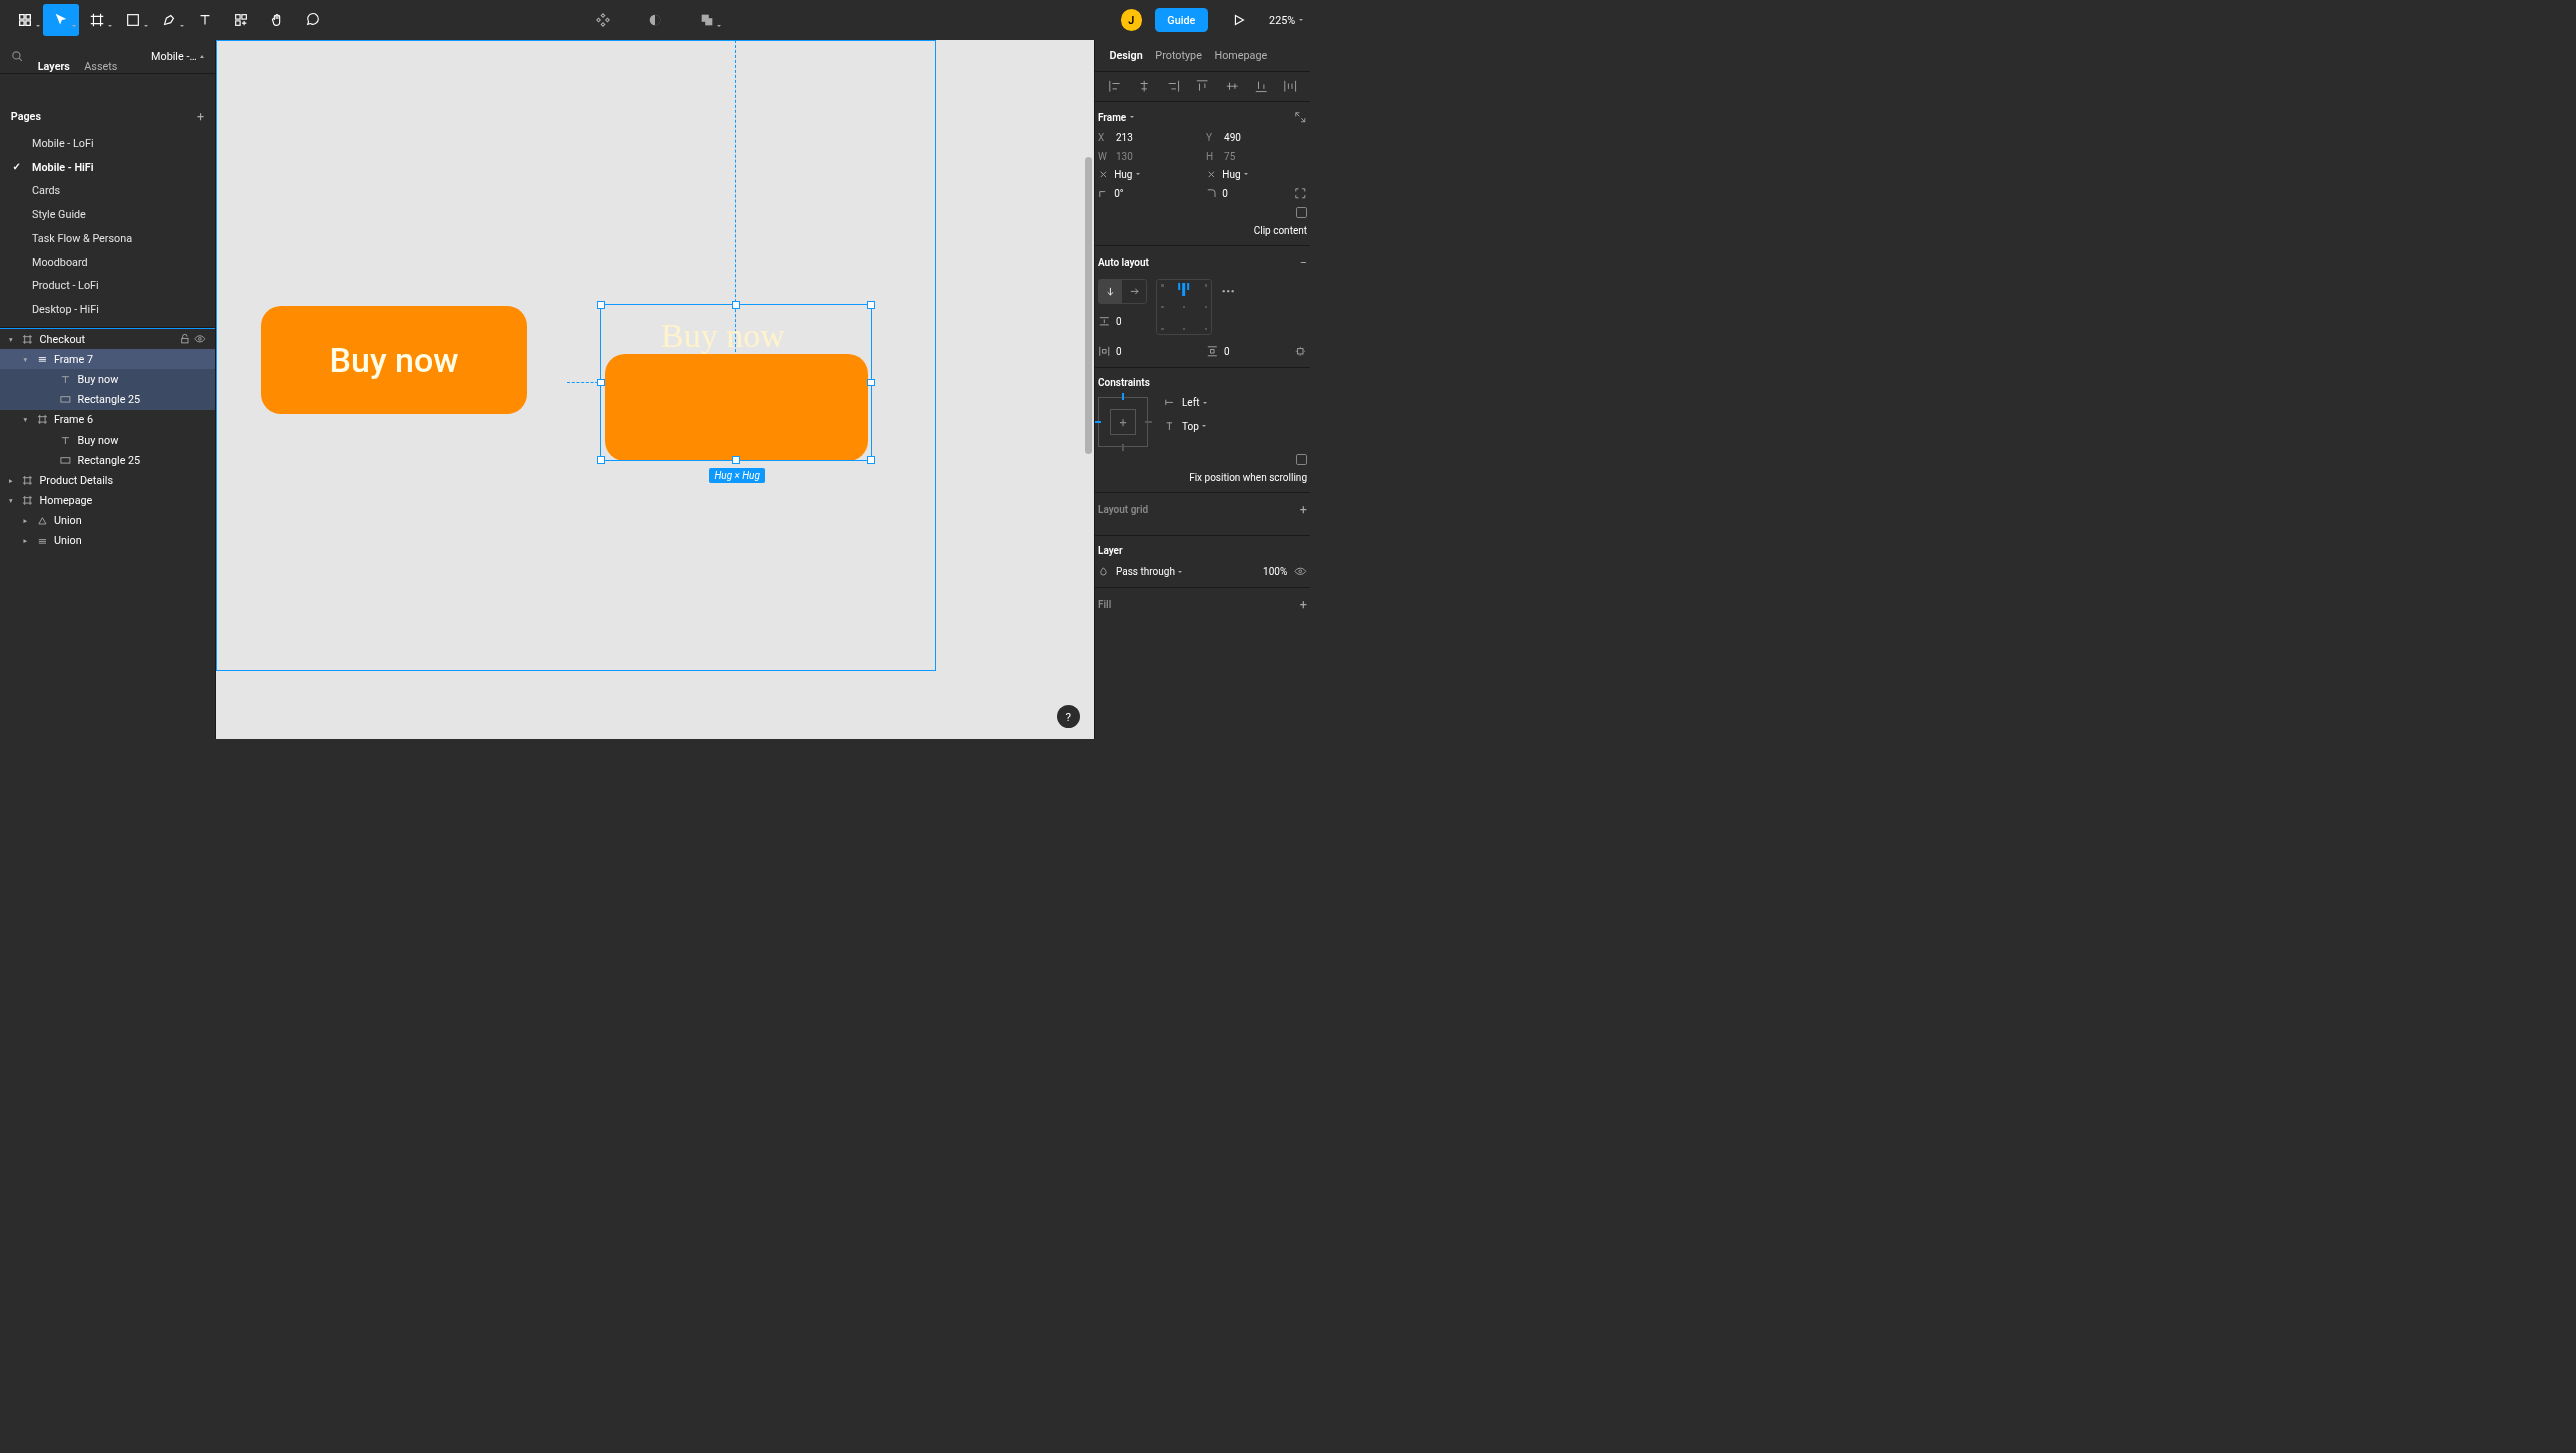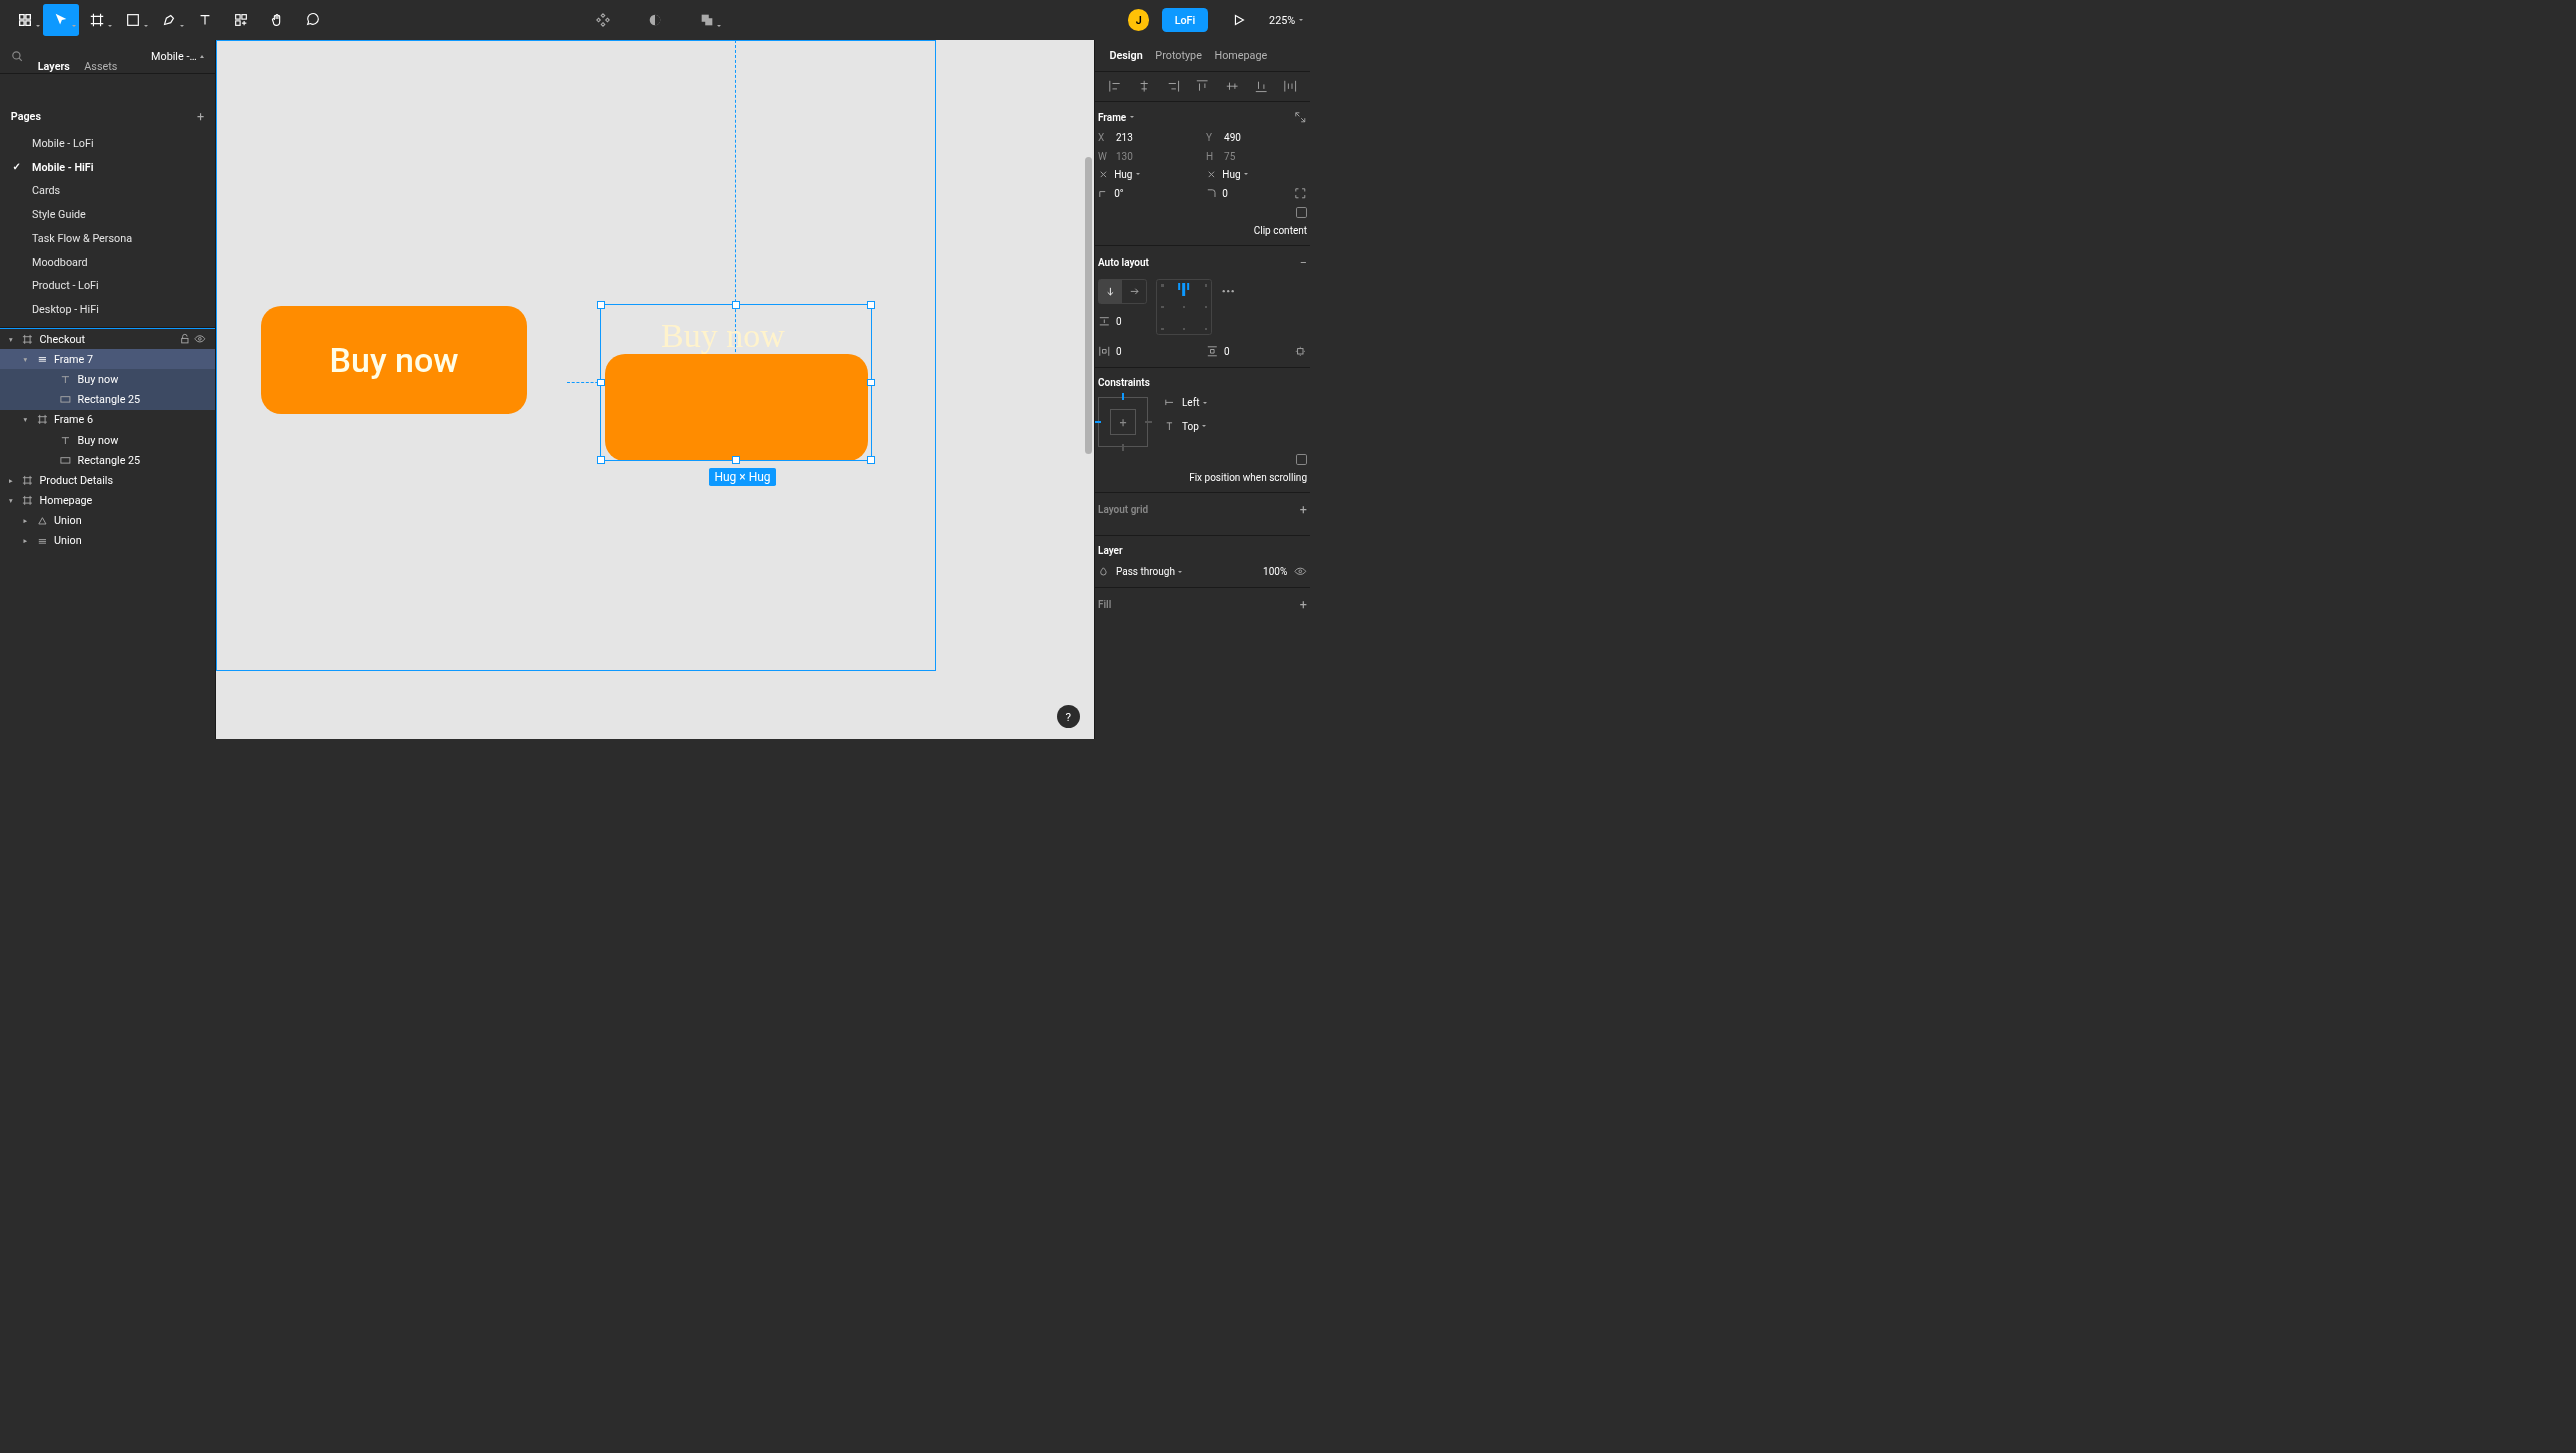--- a/index.html
+++ b/index.html
@@ -50,21 +50,21 @@
 .layer-actions svg { width: 11.7px; height: 11.7px; }
 .checkout-border { border-top: 1.8px solid #0d99ff; }
 
 
 .canvas { position: absolute; left: 216px; top: 40px; right: 216px; bottom: 0; background: #e5e5e5; overflow: hidden; }
 .frame-outline { position: absolute; border: 0.9px solid #0d99ff; }
 .orange-btn { background: #ff8c00; border-radius: 20px; display: flex; align-items: center; justify-content: center; color: #fffde7; font-family: Georgia, serif; font-weight: 500; position: absolute; }
 .selection { position: absolute; border: 1.3px solid #0d99ff; }
 .sel-handle { position: absolute; width: 7.2px; height: 7.2px; background: #fff; border: 1.3px solid #0d99ff; }
 .dash-line { position: absolute; border-color: #0d99ff; }
-.size-badge { position: absolute; background: #0d99ff; color: #fff; font-size: 12px; padding: 1.8px 5.4px; border-radius: 1.8px; }
+.size-badge { position: absolute; background: #0d99ff; color: #fff; font-size: 10px; padding: 1.8px 5.4px; border-radius: 1.8px; font-style: italic; }
 .scroll-thumb { position: absolute; right: 1.8px; width: 7.2px; height: 297px; top: 117px; background: rgba(0,0,0,0.22); border-radius: 3.6px; }
 
 
 .right-panel { position: absolute; right: 0; top: 40px; width: 216px; bottom: 0; background: #2c2c2c; border-left: 0.9px solid #1a1a1a; overflow-y: auto; font-size: 10px; }
 .right-tabs { display: flex; gap: 12.6px; padding: 9px 14.4px; border-bottom: 0.9px solid #1a1a1a; }
 .right-tab { color: #b3b3b3; cursor: pointer; font-size: 10.8px; }
 .right-tab.active { color: #fff; font-weight: 600; }
 .align-row { display: flex; justify-content: space-between; padding: 7.2px 12.6px; border-bottom: 0.9px solid #1a1a1a; }
 .align-row svg { width: 14.4px; height: 14.4px; cursor: pointer; }
 .prop-section { padding: 9px 3px; border-bottom: 0.9px solid #1a1a1a; }
@@ -171,21 +171,21 @@
     <div class="tool-btn tool-dropdown">
       <svg viewBox="0 0 18 18" fill="#aaa">
           <rect x="3" y="3" width="8" height="8"></rect>
           <rect x="7" y="7" width="8" height="8"></rect>
         </svg>
     </div>
   </div>
 
   <div class="toolbar-right">
     <div class="avatar">J</div>
-    <div class="share-btn">LoFi</div>
+    <div class="share-btn">Guide</div>
     <div class="tool-btn">
       <svg viewBox="0 0 18 18" fill="none" stroke="#fff" stroke-width="1.3">
           <path d="M5 4l9 5-9 5z"></path>
         </svg>
     </div>
     <div class="zoom">225%</div>
   </div>
 </div>
 
 <div class="left-panel">

